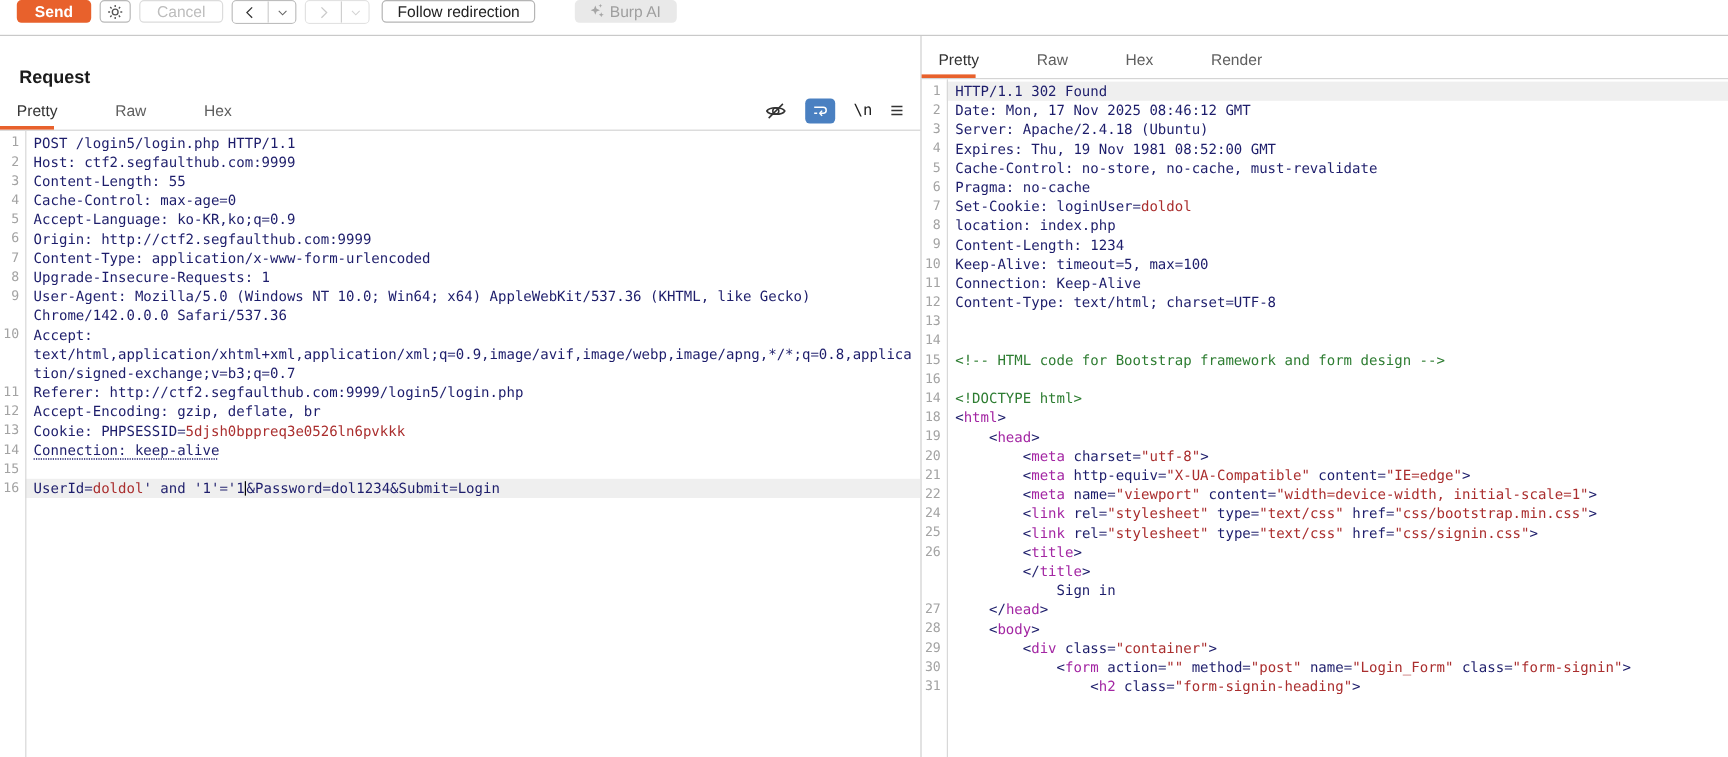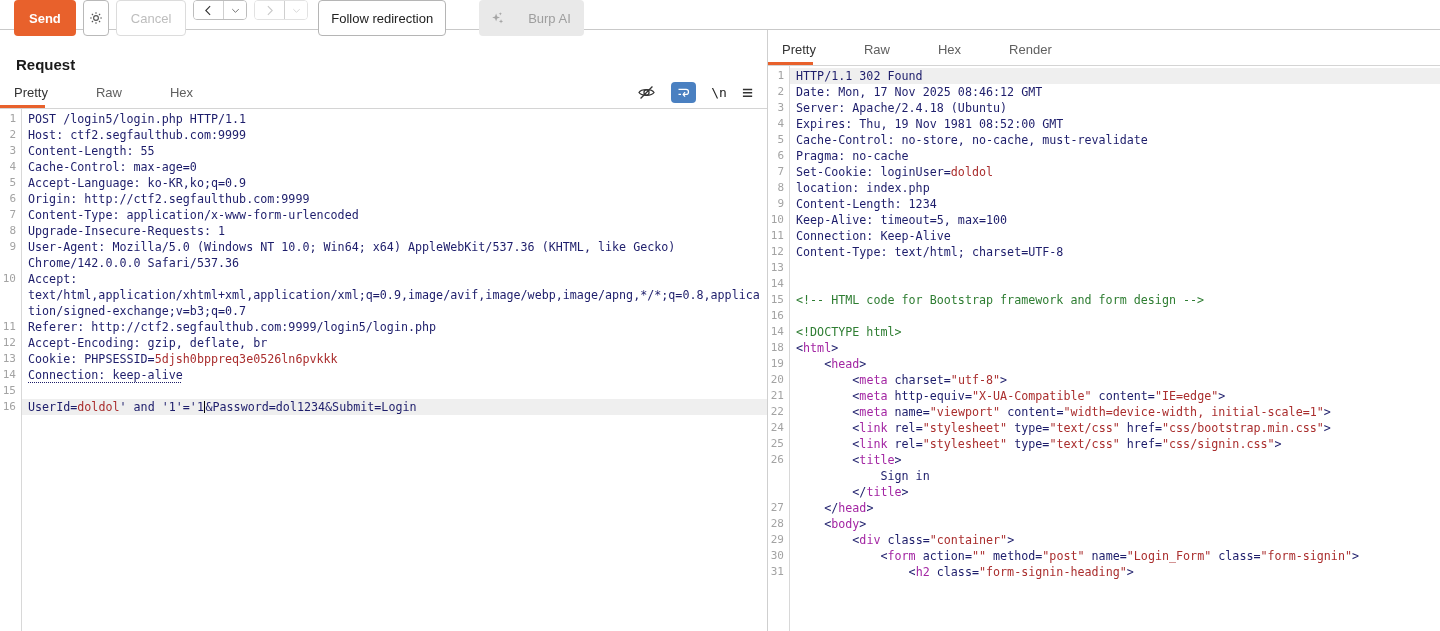--- a/index.html
+++ b/index.html
@@ -2,32 +2,32 @@
 <html><head>
 <meta charset="utf-8">
 <style>
   * { margin:0; padding:0; box-sizing:border-box; }
   html,body { width:1440px; height:631px; overflow:hidden; background:#fff;
               font-family:"Liberation Sans", sans-serif; }
 
   
   .toolbar { height:30px; border-bottom:1px solid #c9c9c9; display:flex;
              align-items:flex-start; gap:7px; padding-left:14px; background:#fff; }
-  .btn { height:36px; display:inline-flex; align-items:center; justify-content:center;
+  .btn { height:19px; display:inline-flex; align-items:center; justify-content:center;
          border-radius:4px; font-size:13px; background:#fff; cursor:default; }
   .btn-send { background:#e8612c; color:#fff; font-weight:bold; padding:0 15px; border:none; }
   .btn-gear { width:26px; border:1px solid #b9b9b9; }
   .btn-cancel { border:1px solid #dcdcdc; color:#bdbdbd; padding:0 14px; }
   .split { display:inline-flex; border:1px solid #bdbdbd; border-radius:4px; overflow:hidden; height:20px; }
   .split .half { width:29px; display:flex; align-items:center; justify-content:center; background:#fff; }
   .split .half + .half { border-left:1px solid #cfcfcf; width:23px; }
   .split.disabled { border-color:#e2e2e2; }
   .btn-follow { border:1px solid #b5b5b5; color:#222; padding:0 12px; margin-left:3px; }
   .btn-burpai { background:#e9e9e9; color:#9e9e9e; border:none; padding:0 13px 0 10px;
-                gap:22px; margin-left:26px; }
+                gap:2px; margin-left:26px; }
 
   
   .main { display:flex; height:601px; }
   .panel { display:flex; flex-direction:column; min-width:0; }
   .panel.left  { width:768px; flex:none; border-right:1px solid #cfcfcf; }
   .panel.right { flex:1; }
   .panel-title { margin:26px 0 0 16px; font-size:15px; font-weight:bold; color:#1a1a1a; }
   .tabrow { position:relative; display:flex; gap:48px; padding-left:14px; margin-top:10px;
             height:26px; align-items:flex-end; border-bottom:1px solid #d4d4d4; }
   .tab { font-size:13px; color:#5f5f5f; padding-bottom:8px; cursor:default; }
@@ -342,25 +342,25 @@
         <div class="row">
           <div class="gut">25</div>
           <div class="code"><span class="sp">        &lt;</span><span class="st">link</span><span class="sp"> rel=</span><span class="sr">"stylesheet"</span><span class="sp"> type=</span><span class="sr">"text/css"</span><span class="sp"> href=</span><span class="sr">"css/signin.css"</span><span class="sp">&gt;</span></div>
         </div>
         <div class="row">
           <div class="gut">26</div>
           <div class="code"><span class="sp">        &lt;</span><span class="st">title</span><span class="sp">&gt;</span></div>
         </div>
         <div class="row">
           <div class="gut"></div>
+          <div class="code"><span class="sp">        &lt;/</span><span class="st">title</span><span class="sp">&gt;</span></div>
+        </div>
+        <div class="row">
+          <div class="gut"></div>
           <div class="code"><span class="sp">            Sign in</span></div>
-        </div>
-        <div class="row">
-          <div class="gut"></div>
-          <div class="code"><span class="sp">        &lt;/</span><span class="st">title</span><span class="sp">&gt;</span></div>
         </div>
         <div class="row">
           <div class="gut">27</div>
           <div class="code"><span class="sp">    &lt;/</span><span class="st">head</span><span class="sp">&gt;</span></div>
         </div>
         <div class="row">
           <div class="gut">28</div>
           <div class="code"><span class="sp">    &lt;</span><span class="st">body</span><span class="sp">&gt;</span></div>
         </div>
         <div class="row">

